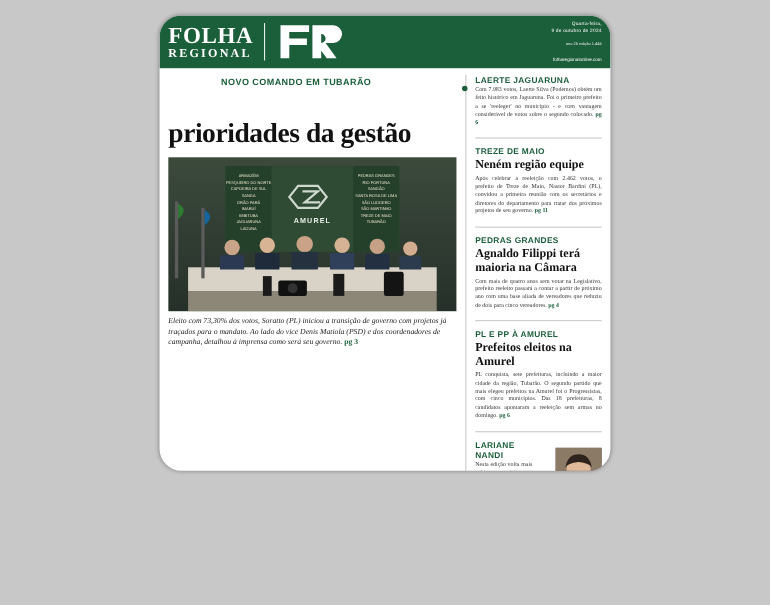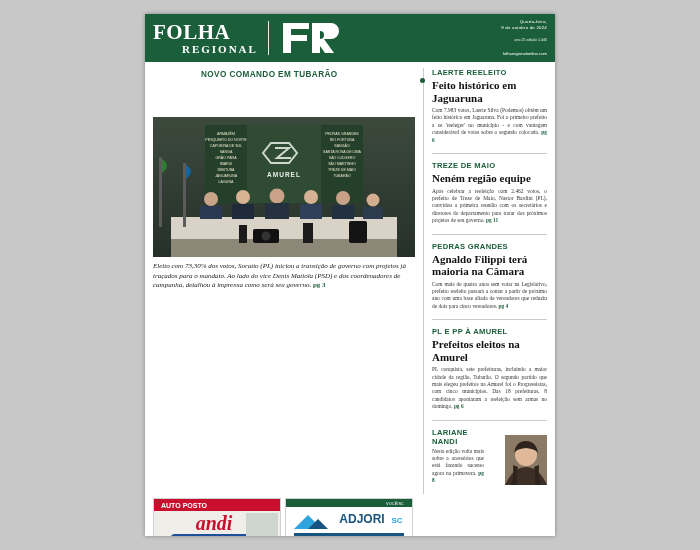--- a/index.html
+++ b/index.html
@@ -2,40 +2,41 @@
 <html><head>
 <meta charset="utf-8">
 <style>
   html,body{margin:0;padding:0;}
   body{
     width:700px;height:550px;overflow:hidden;
     background:#c8c8c8;
     font-family:"Liberation Sans", sans-serif;
   }
   .page{
-    position:absolute;left:145px;top:14px;width:410px;height:522px;
+    position:absolute;left:145px;top:14px;width:410px;height:414px;
     background:#ffffff;
     box-shadow:0 0 4px rgba(0,0,0,.35);
     overflow:hidden;
+    border-radius:20px;
   }
   
   .masthead{
     position:relative;height:48px;background:#1b5e3a;
     display:flex;align-items:center;
   }
   .mast-title{
     margin-left:8px;color:#ffffff;line-height:1;
   }
   .mast-title .l1{
     font-family:"Liberation Serif", serif;
     font-weight:bold;font-size:21px;letter-spacing:.5px;display:block;
   }
   .mast-title .l2{
     font-family:"Liberation Serif", serif;
-    font-weight:bold;font-size:11px;letter-spacing:2px;display:block;margin-top:1px;margin-left:29px;
+    font-weight:bold;font-size:11px;letter-spacing:2px;display:block;margin-top:1px;
   }
   .mast-rule{
     width:1px;height:34px;background:#ffffff;margin:0 10px;opacity:.9;
   }
   .mast-fr{
     width:60px;height:34px;position:relative;
   }
   .mast-fr svg{display:block;}
   .mast-right{
     margin-left:auto;text-align:right;color:#ffffff;padding-right:8px;
@@ -135,20 +136,21 @@
       <div class="site">folharegionalonline.com</div>
     </div>
   </div>
 
   <div class="body">
 
     <div class="col-left">
       <div class="kicker">NOVO COMANDO EM TUBARÃO</div>
       <div class="headline">
         <br>
+        <span>prioridades da gestão</span>
       </div>
 
       <div class="lead-photo">
         <svg width="262" height="140" viewBox="0 0 262 140">
           <defs>
             <linearGradient id="wall" x1="0" y1="0" x2="0" y2="1">
               <stop offset="0" stop-color="#3c4a3c"></stop>
               <stop offset="1" stop-color="#26302a"></stop>
             </linearGradient>
           </defs>
@@ -215,22 +217,21 @@
       <div class="lead-cap">
         <span>Eleito com 73,30% dos votos, Soratto (PL) iniciou a transição de governo com projetos já traçados para o mandato. Ao lado do vice Denis Matiola (PSD) e dos coordenadores de campanha, detalhou à imprensa como será seu governo.</span>
         <span class="pg">pg 3</span>
       </div>
     </div>
 
     <div class="col-right">
       <div class="dot"></div>
 
       <div class="ritem">
-        <div class="rkicker">LAERTE REELEITO</div>
-        <div class="rhead">Feito histórico em Jaguaruna</div>
+        <div class="rkicker">LAERTE JAGUARUNA</div>
         <div class="rtext">
           <span>Com 7.983 votos, Laerte Silva (Podemos) obtém um feito histórico em Jaguaruna. Foi o primeiro prefeito a se 'reeleger' no município - e com vantagem considerável de votos sobre o segundo colocado.</span>
           <span class="pg">pg 6</span>
         </div>
       </div>
       <div class="rsep"></div>
 
       <div class="ritem">
         <div class="rkicker">TREZE DE MAIO</div>
         <div class="rhead">Neném região equipe</div>

